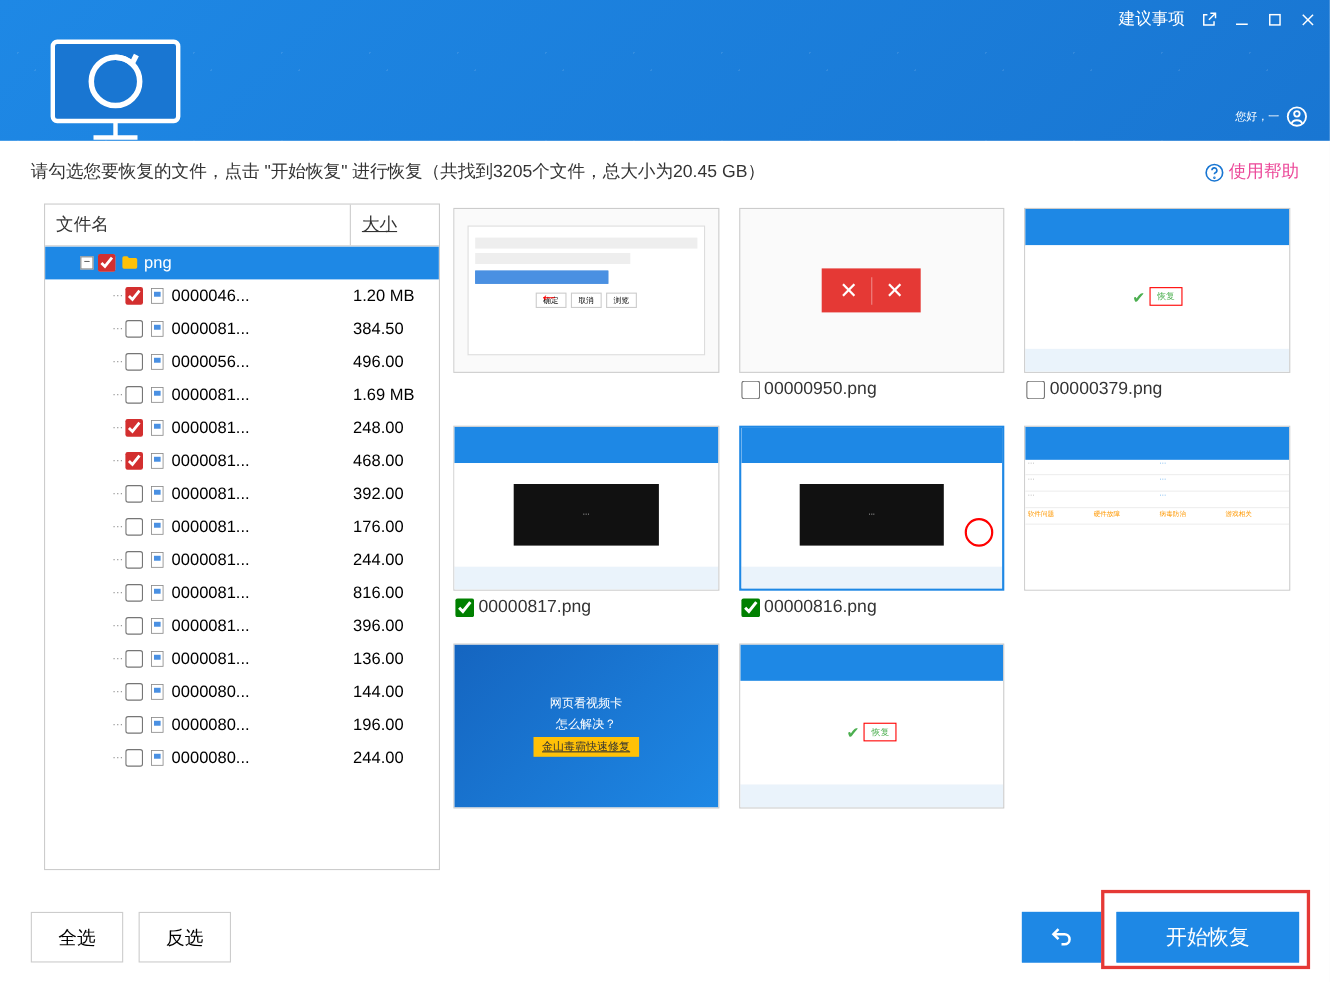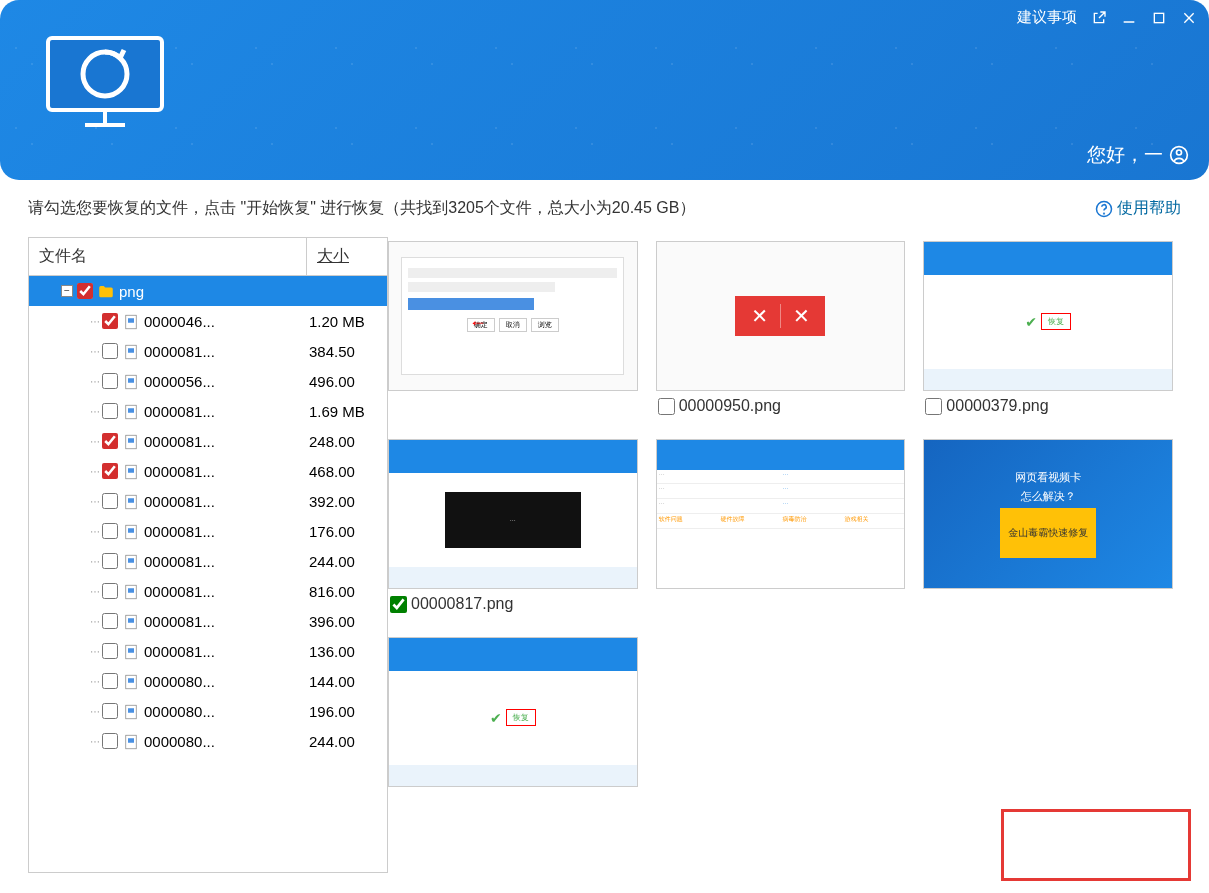--- a/index.html
+++ b/index.html
@@ -1,33 +1,33 @@
 <!DOCTYPE html>
 <html><head>
 <meta charset="utf-8">
 <style>
 * { margin: 0; padding: 0; box-sizing: border-box; font-family: "Microsoft YaHei", Arial, sans-serif; }
 body { background: #f0f0f0; }
 .window { width: 1209px; height: 893px; background: #fff; display: flex; flex-direction: column; position: relative; }
-.header { height: 180px; background: linear-gradient(135deg, #1E88E5 0%, #1976D2 100%); color: #fff; position: relative; overflow: hidden; border-radius: 19px; }
+.header { height: 128px; background: linear-gradient(135deg, #1E88E5 0%, #1976D2 100%); color: #fff; position: relative; overflow: hidden; }
 .header-pattern { position: absolute; inset: 0; opacity: 0.1; background-image: radial-gradient(circle at 20% 60%, #fff 1px, transparent 1px), radial-gradient(circle at 40% 80%, #fff 1px, transparent 1px); background-size: 80px 80px; }
 .titlebar { position: absolute; top: 8px; right: 12px; display: flex; align-items: center; gap: 14px; font-size: 15px; z-index: 2; }
 .titlebar .tb-item { cursor: pointer; display: flex; align-items: center; }
 .titlebar svg { width: 16px; height: 16px; stroke: #fff; fill: none; stroke-width: 2; }
 .logo-area { display: flex; align-items: center; padding: 30px 40px; position: relative; z-index: 2; }
 .monitor-icon svg { width: 130px; height: 110px; }
 .app-title { font-size: 42px; font-weight: 300; margin-left: 20px; letter-spacing: 2px; }
 .app-version { font-size: 18px; vertical-align: super; margin-left: 4px; }
-.greeting { position: absolute; right: 20px; bottom: 12px; font-size: 19px; display: flex; align-items: center; gap: 6px; z-index: 2; margin-top: 19px; }
+.greeting { position: absolute; right: 20px; bottom: 12px; font-size: 10px; display: flex; align-items: center; gap: 6px; z-index: 2; margin-top: 19px; }
 .greeting svg { width: 20px; height: 20px; }
 .content { flex: 1; display: flex; flex-direction: column; padding: 18px 28px 20px 28px; }
 .instruction-row { display: flex; justify-content: space-between; align-items: center; font-size: 16px; color: #333; margin-bottom: 18px; }
-.help-link { color: #0369a1; display: flex; align-items: center; gap: 4px; cursor: pointer; text-align: center; }
+.help-link { color: #ec4899; display: flex; align-items: center; gap: 4px; cursor: pointer; text-align: center; }
 .help-link svg { width: 18px; height: 18px; }
-.main-area { flex: 1; display: flex; min-height: 0; }
+.main-area { flex: 1; display: flex; gap: 12px; min-height: 0; margin-left: 12px; }
 .tree-panel { width: 360px; border: 1px solid #ccc; display: flex; flex-direction: column; }
 .tree-header { display: flex; border-bottom: 1px solid #ccc; font-size: 16px; color: #333; }
 .tree-header .col-name { flex: 1; padding: 8px 10px; border-right: 1px solid #ccc; }
 .tree-header .col-size { width: 80px; padding: 8px 10px; text-decoration: underline; }
 .tree-body { flex: 1; overflow-y: scroll; font-size: 15px; }
 .tree-body::-webkit-scrollbar { width: 18px; }
 .tree-body::-webkit-scrollbar-track { background: #f0f0f0; }
 .tree-body::-webkit-scrollbar-thumb { background: #c0c0c0; }
 .tree-row { display: flex; align-items: center; height: 30px; white-space: nowrap; }
 .tree-row.folder { background: #1E88E5; color: #fff; }
@@ -68,21 +68,21 @@
 .mock-placeholder svg { width: 60px; height: 50px; stroke: #aaa; fill: #bbb; }
 .mock-app { width: 100%; height: 100%; display: flex; flex-direction: column; }
 .mock-app .ma-header { height: 22%; background: #1E88E5; }
 .mock-app .ma-body { flex: 1; background: #fff; display:flex; align-items:center; justify-content:center; position:relative; }
 .mock-app .ma-body .check { color:#4caf50; font-size:14px; }
 .mock-app .ma-body .redbox { border:1px solid red; padding:2px 6px; font-size:8px; color:#4caf50; margin-left:4px;}
 .mock-app .ma-footer { height: 14%; background: #eaf3fb; }
 .mock-dark { width:55%; height:60%; background:#111; color:#fff; font-size:6px; display:flex; align-items:center; justify-content:center; }
 .mock-circle { position:absolute; right:8px; bottom:18px; width:26px; height:26px; border:2px solid red; border-radius:50%; }
 .mock-promo { width:100%; height:100%; background: linear-gradient(135deg,#1565C0,#1E88E5); color:#fff; display:flex; flex-direction:column; align-items:center; justify-content:center; font-size:11px; gap:4px; }
-.mock-promo .tag { background:#FFC107; color:#333; padding:18px 8px; font-size:10px; }
+.mock-promo .tag { background:#FFC107; color:#333; padding:2px 8px; font-size:10px;text-decoration:underline; }
 .mock-list { width:100%; height:100%; background:#fff; display:flex; flex-direction:column; }
 .mock-list .ml-top{height:20%; background:#1E88E5;}
 .mock-list .ml-row{height:10%; border-bottom:1px solid #eee; display:flex;}
 .mock-list .ml-row span{flex:1; font-size:6px; color:#888; padding:1px 2px;}
 .mock-list .ml-row .blue{color:#1E88E5;}
 .mock-list .ml-row .orange{color:#FF9800;}
 </style>
 </head>
 <body>
 
@@ -387,20 +387,36 @@
                   </div>
                   <div class="ma-footer"></div>
                 </div>
               </div>
               <div class="thumb-label">
       <input type="checkbox" checked="" style="">
       <span>00000817.png</span>
               </div>
             </div>
             <div class="thumb-card">
+              <div class="thumb-img selected">
+                <div class="mock-app">
+                  <div class="ma-header"></div>
+                  <div class="ma-body">
+                    <div class="mock-dark">···</div>
+                    <div class="mock-circle"></div>
+                  </div>
+                  <div class="ma-footer"></div>
+                </div>
+              </div>
+              <div class="thumb-label">
+      <input type="checkbox" checked="" style="">
+      <span>00000816.png</span>
+              </div>
+            </div>
+            <div class="thumb-card">
               <div class="thumb-img">
                 <div class="mock-list">
                   <div class="ml-top"></div>
                   <div class="ml-row">
                     <span>···</span>
                     <span class="blue">···</span>
                   </div>
                   <div class="ml-row">
                     <span>···</span>
                     <span class="blue">···</span>
@@ -438,15 +454,27 @@
                   <div class="ma-footer"></div>
                 </div>
               </div>
             </div>
           </div>
       </div>
     </div>
   </div>
 
 
+  <div class="footer">
+    <button class="btn">全选</button>
+    <button class="btn">反选</button>
+    <div class="spacer"></div>
+    <button class="btn icon-only">
+      <svg viewBox="0 0 24 24">
+          <path d="M9 14L4 9l5-5"></path>
+          <path d="M4 9h11a5 5 0 0 1 0 10h-3"></path>
+        </svg>
+    </button>
+    <button class="btn primary">开始恢复</button>
+  </div>
 
   <div class="highlight-box"></div>
 </div>
 
 </body></html>

